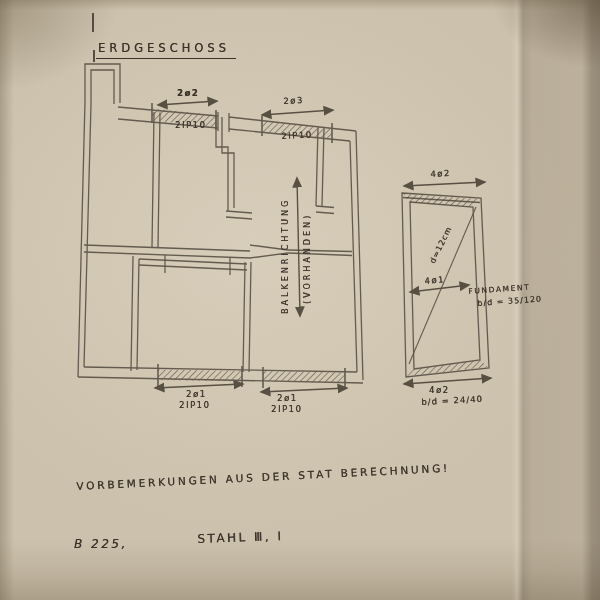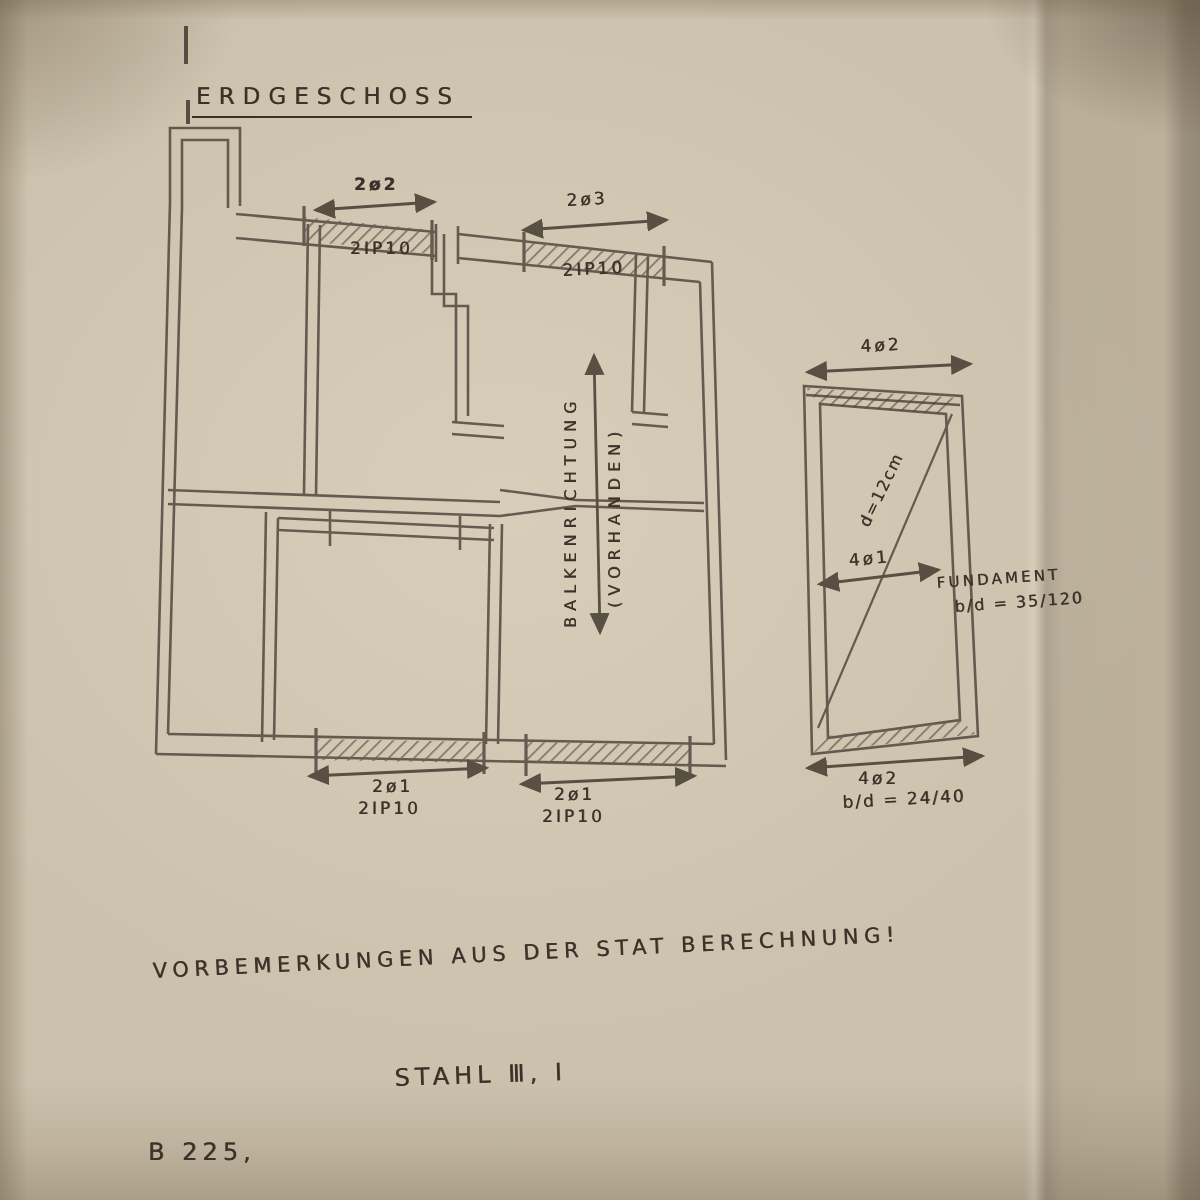--- a/index.html
+++ b/index.html
@@ -159,16 +159,16 @@
 
   <div class="hw t-beam" style="left:430px;top:169px;transform:rotate(-3deg);">4ø2</div>
   <div class="hw t-small" style="left:428px;top:261px;transform:rotate(-64deg);">d=12cm</div>
   <div class="hw t-beam" style="left:424px;top:276px;transform:rotate(-5deg);">4ø1</div>
   <div class="hw t-small" style="left:468px;top:287px;transform:rotate(-4deg);letter-spacing:1.6px;font-size:7.5px;">FUNDAMENT</div>
   <div class="hw t-small" style="left:477px;top:299px;transform:rotate(-4deg);">b/d = 35/120</div>
   <div class="hw t-beam" style="left:429px;top:385px;">4ø2</div>
   <div class="hw t-small" style="left:421px;top:397px;transform:rotate(-3deg);font-size:8.5px;">b/d = 24/40</div>
 
   <div class="hw t-note" style="left:76px;top:480px;transform:rotate(-2.8deg);">VORBEMERKUNGEN AUS DER STAT BERECHNUNG!</div>
-  <div class="hw t-spec" style="left:74px;top:569px;">B 225,</div>
+  <div class="hw t-spec" style="left:74px;top:537px;font-style:italic;">B 225,</div>
   <div class="hw t-spec" style="left:197px;top:532px;transform:rotate(-2deg);">STAHL Ⅲ, Ⅰ</div>
 
 </div>
 
 </body></html>

